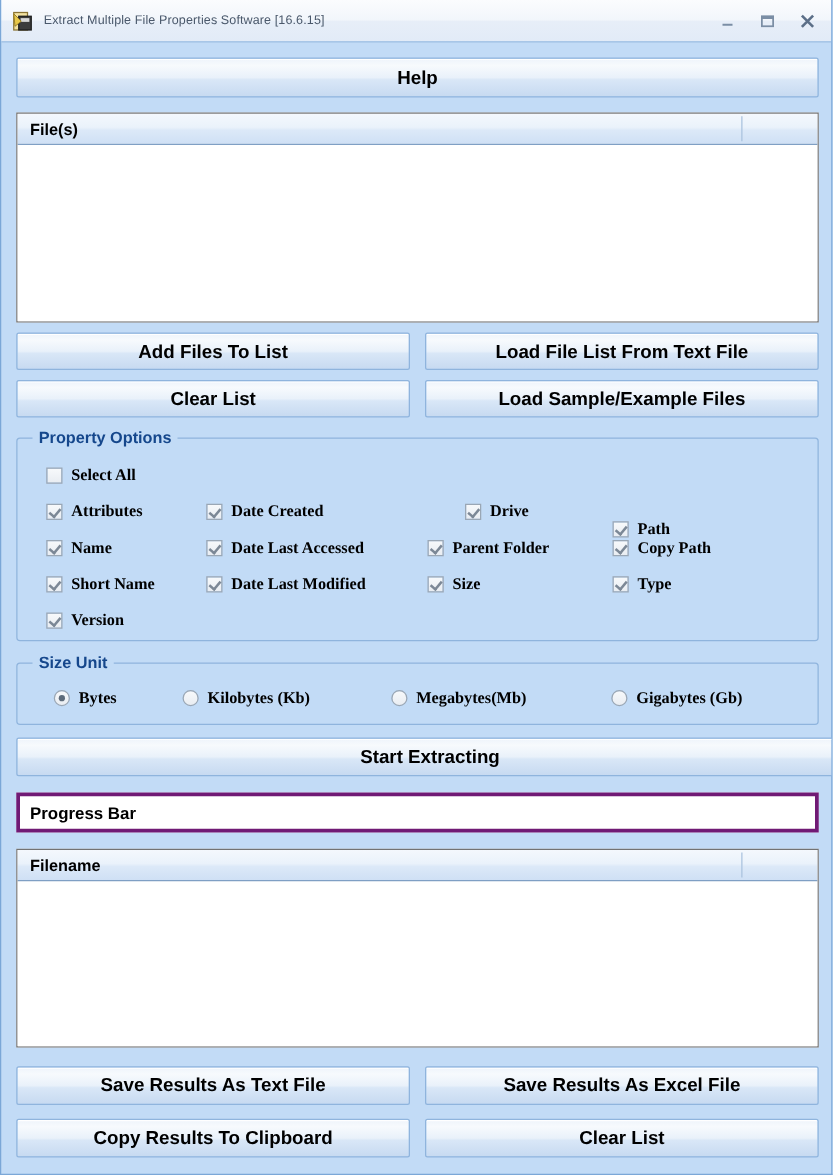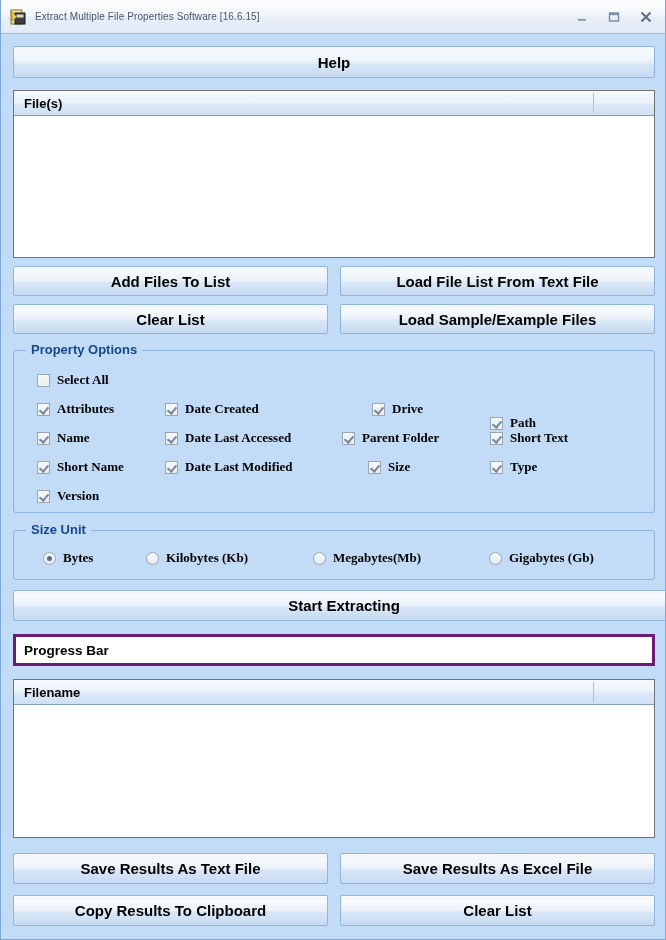--- a/index.html
+++ b/index.html
@@ -291,32 +291,32 @@
     <div class="opt" style="left:151px; top:79px;">
       <span class="cbox checked"></span>
       <span class="lbl">Date Last Accessed</span>
     </div>
     <div class="opt" style="left:328px; top:79px;">
       <span class="cbox checked"></span>
       <span class="lbl">Parent Folder</span>
     </div>
     <div class="opt" style="left:476px; top:79px;">
       <span class="cbox checked"></span>
-      <span class="lbl">Short Text</span>
+      <span class="lbl">Copy Path</span>
     </div>
 
     <div class="opt" style="left:23px;  top:108px;">
       <span class="cbox checked"></span>
       <span class="lbl">Short Name</span>
     </div>
     <div class="opt" style="left:151px; top:108px;">
       <span class="cbox checked"></span>
       <span class="lbl">Date Last Modified</span>
     </div>
-    <div class="opt" style="left:328px; top:108px;margin-left:26px;">
+    <div class="opt" style="left:328px; top:108px;">
       <span class="cbox checked"></span>
       <span class="lbl">Size</span>
     </div>
     <div class="opt" style="left:476px; top:108px;">
       <span class="cbox checked"></span>
       <span class="lbl">Type</span>
     </div>
 
     <div class="opt" style="left:23px;  top:137px;">
       <span class="cbox checked"></span>

